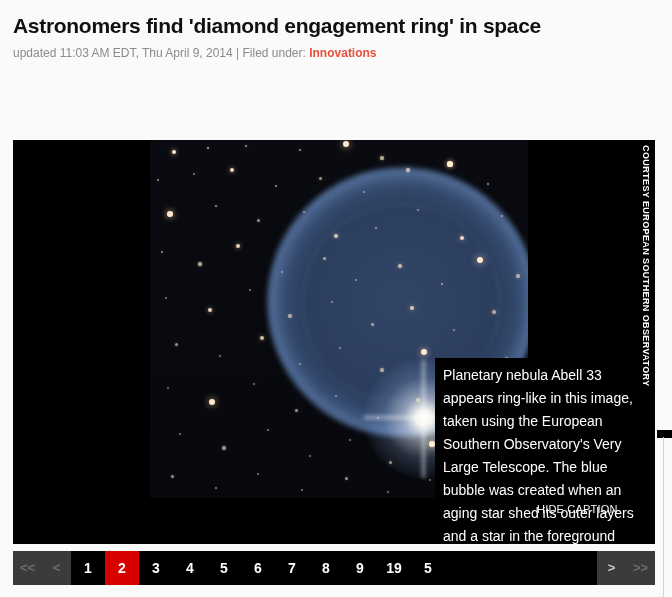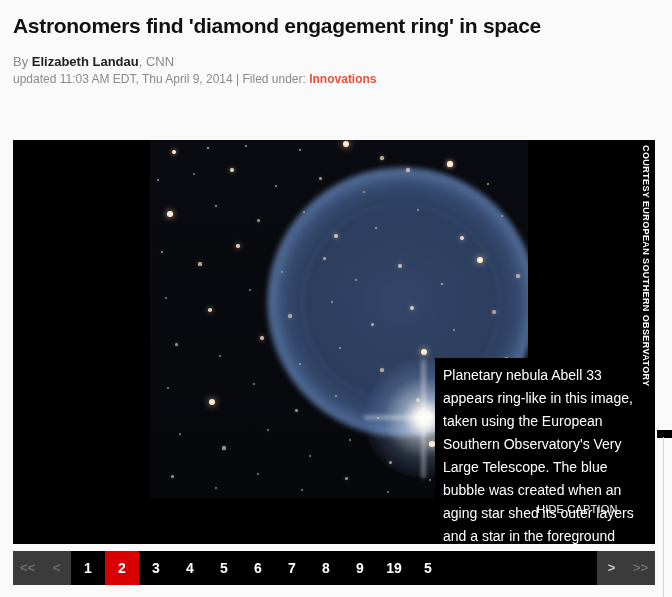--- a/index.html
+++ b/index.html
@@ -299,23 +299,20 @@
     z-index: -1;
   }
 </style>
 </head>
 <body>
 
 <div class="right-white"></div>
 
 <div class="article-head">
   <h1 class="headline">Astronomers find 'diamond engagement ring' in space</h1>
-  <div class="byline">
-    <span>By </span><span class="author">Elizabeth Landau</span><span class="outlet">, CNN</span>
-  </div>
   <div class="meta">
     <span>updated 11:03 AM EDT, Thu April 9, 2014 | Filed under: </span><a class="filed-link" href="#">Innovations</a>
   </div>
 </div>
 
 <div class="gallery">
 
   <div class="photo">
     <div class="sky"></div>
     <div class="bubble"></div>

